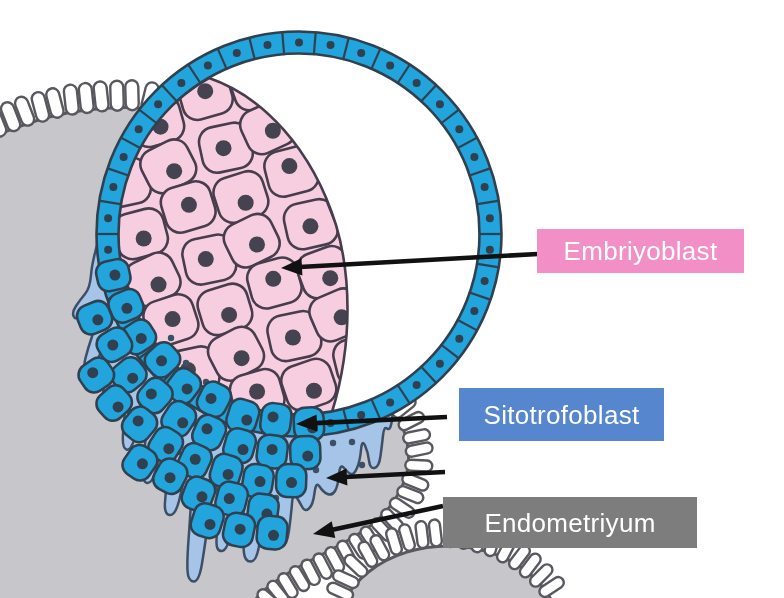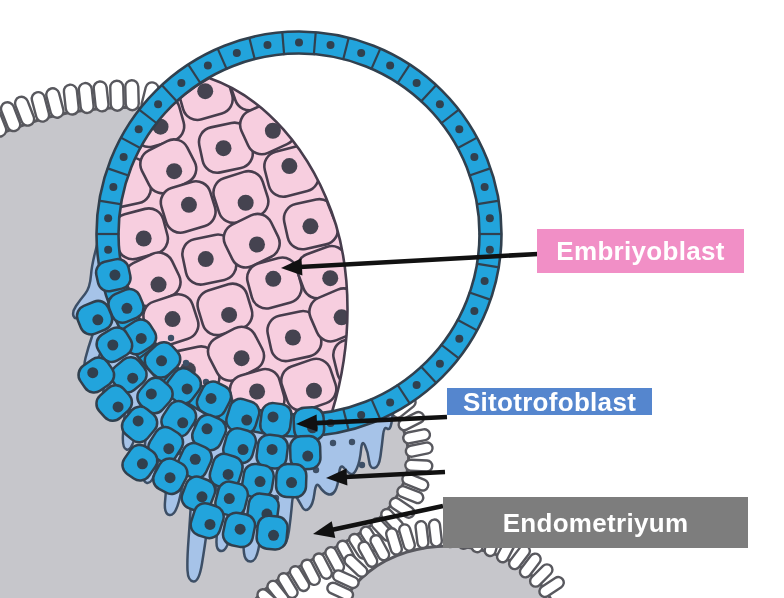--- a/index.html
+++ b/index.html
@@ -1,24 +1,24 @@
 <!DOCTYPE html>
 <html><head>
 <meta charset="utf-8">
 <style>
   html,body{margin:0;padding:0;background:#fff;}
   .stage{position:relative;width:784px;height:598px;background:#fff;overflow:hidden;
          font-family:"Liberation Sans",sans-serif;}
   .stage svg{position:absolute;left:0;top:0;}
   .label{position:absolute;display:flex;align-items:center;justify-content:center;
-         color:#fff;font-weight:bold;font-size:26px;line-height:1;letter-spacing:.3px;}
+         color:#fff;font-weight:normal;font-size:26px;line-height:1;letter-spacing:.3px;}
   .lbl-0{left:537px;top:229px;width:207px;height:44px;}
-  .lbl-1{left:447px;top:388px;width:205px;height:27px;}
+  .lbl-1{left:459px;top:388px;width:205px;height:53px;}
   .lbl-2{left:445px;top:446px;width:272px;height:44px;}
-  .lbl-3{left:443px;top:497px;width:305px;height:51px;}
+  .lbl-3{left:443px;top:497px;width:254px;height:51px;}
 </style>
 </head>
 <body>
 
 <div class="stage">
   <svg id="diagram-svg" width="784" height="598" viewBox="0 0 784 598">
       <g>
         <path d="M -8 144 L-6,136 Q30,122 49.0,117.0 Q68,112 86.5,110.0 Q105,108 122.5,107.5 Q140,107 150.0,109.5 L160,112 L160,112 Q121,151 113.5,175.5 Q106,200 104.5,217.0 Q103,234 105.0,254.5 Q107,275 114.0,296.0 Q121,317 135.0,338.5 Q149,360 168.0,377.5 Q187,395 209.5,406.5 Q232,418 257.0,423.5 Q282,429 307.5,428.0 Q333,427 357.5,419.5 Q382,412 382.5,405.0 L383,398 L383,398 Q396,414 400.5,423.0 Q405,432 407.0,442.0 Q409,452 408.5,462.0 Q408,472 404.0,482.0 Q400,492 394.0,501.0 Q388,510 379.5,518.0 Q371,526 360.0,533.0 Q349,540 337.0,546.5 Q325,553 312.5,559.5 Q300,566 288.5,573.0 Q277,580 269.5,586.0 Q262,592 258.5,596.0 L255,600 L 250 606 L -8 606 Z" fill="#C6C6CB" stroke="#58585E" stroke-width="3" stroke-linejoin="round"></path>
       </g>
       <g>

